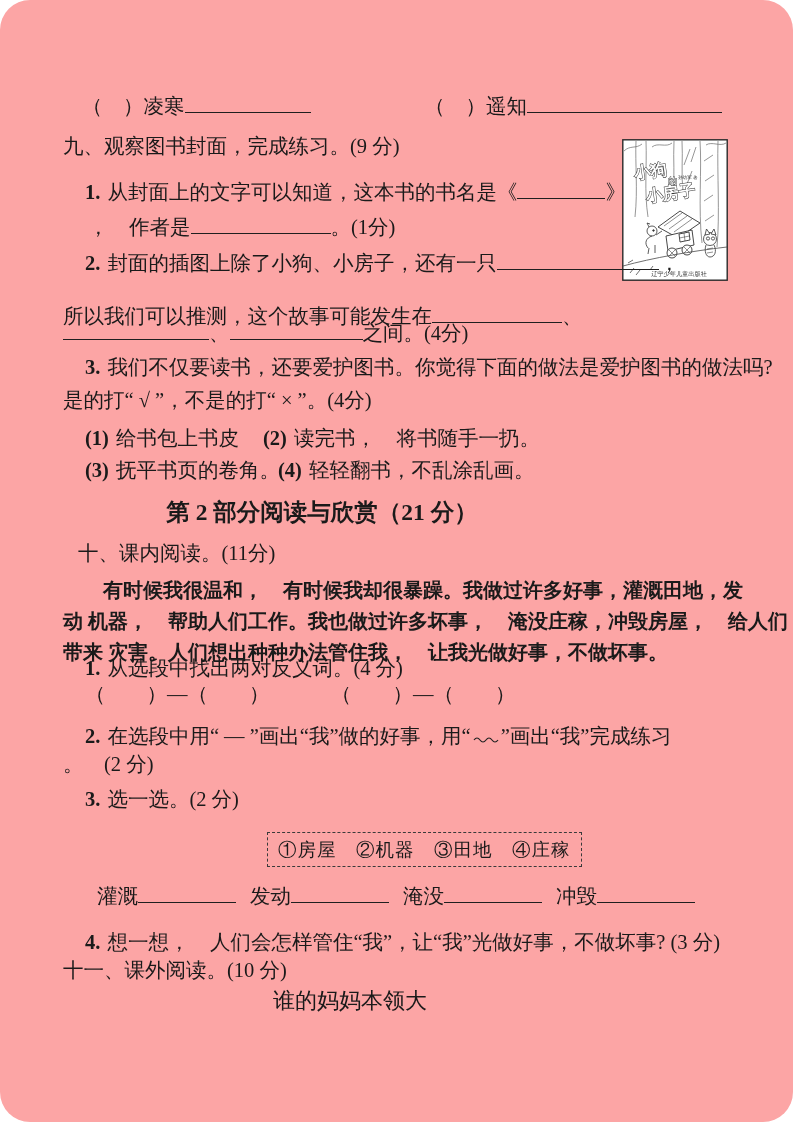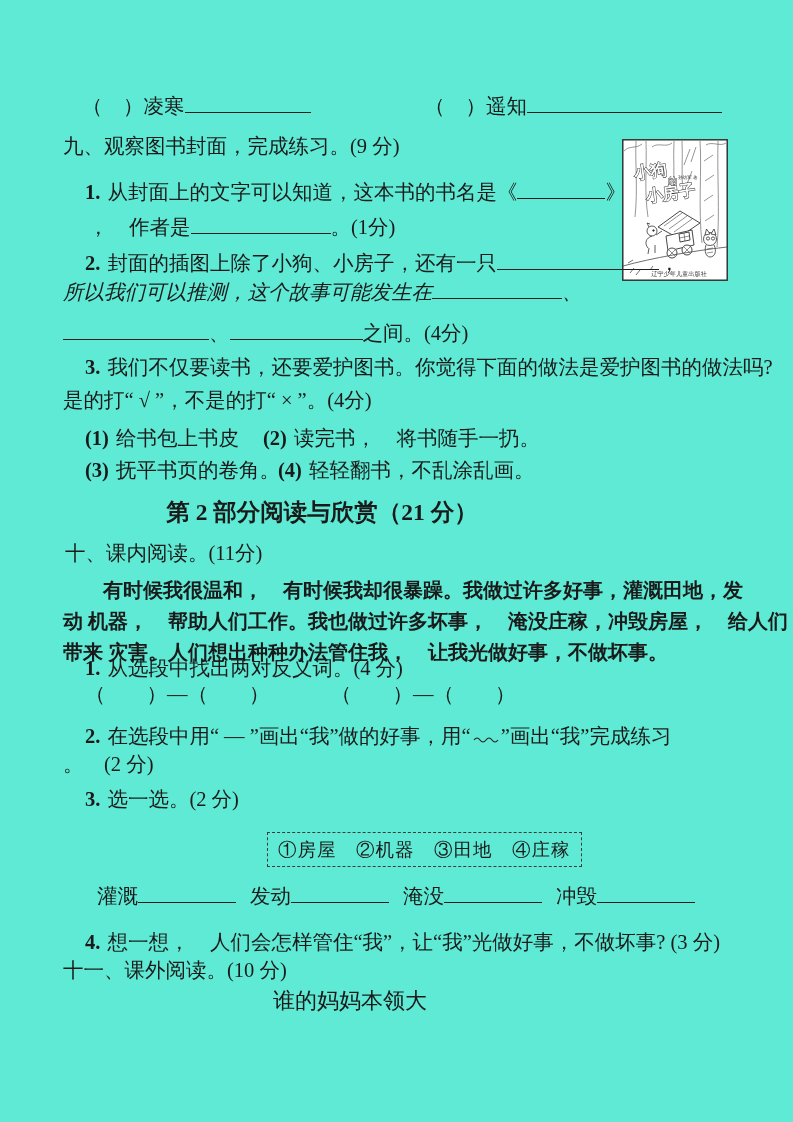--- a/index.html
+++ b/index.html
@@ -1,19 +1,19 @@
 <!DOCTYPE html>
 <html><head>
 <meta charset="utf-8">
 <style>
   html,body{margin:0;padding:0;background:#ffffff;}
   .page{
-    position:relative;width:793px;height:1122px;background:#5eead4;
+    position:relative;width:793px;height:1122px;background:#fca5a5;
     font-family:"Liberation Serif","DejaVu Serif",serif;
-    color:#1a1a1a;overflow:hidden;
+    color:#1a1a1a;overflow:hidden;border-radius:30px;
   }
   .abs{position:absolute;}
   .t{font-size:20.5px;line-height:1.3;white-space:nowrap;}
   .num{font-weight:bold;margin-right:7px;}
   .blank{
     display:inline-block;height:1em;
     border-bottom:1.6px solid #1f1f1f;vertical-align:baseline;
   }
   .heading{
     left:0;top:496px;width:628px;padding-left:16px;box-sizing:border-box;
@@ -94,21 +94,21 @@
   <div class="abs t" style="left:85px;top:177px;">
     <span class="num">1.</span><span>从封面上的文字可以知道，这本书的书名是《</span><span class="blank" style="width:88px;"></span><span>》</span>
   </div>
   <div class="abs t" style="left:88px;top:212px;">
     <span>，　作者是</span><span class="blank" style="width:140px;"></span><span>。(1分)</span>
   </div>
 
   <div class="abs t" style="left:85px;top:248px;">
     <span class="num">2.</span><span>封面的插图上除了小狗、小房子，还有一只</span><span class="blank" style="width:162px;"></span><span>，</span>
   </div>
-  <div class="abs t" style="left:63px;top:277px;font-style:italic;">
+  <div class="abs t" style="left:63px;top:301px;">
     <span>所以我们可以推测，这个故事可能发生在</span><span class="blank" style="width:130px;"></span><span>、</span>
   </div>
   <div class="abs t" style="left:63px;top:318px;">
     <span class="blank" style="width:146px;"></span><span>、</span><span class="blank" style="width:133px;"></span><span>之间。(4分)</span>
   </div>
 
   <div class="abs t" style="left:85px;top:354px;">
     <span class="num">3.</span><span>我们不仅要读书，还要爱护图书。你觉得下面的做法是爱护图书的做法吗?</span>
   </div>
   <div class="abs t" style="left:63px;top:387px;">是的打“ √ ”，不是的打“ × ”。(4分)</div>
@@ -121,21 +121,21 @@
   </div>
   <div class="abs t" style="left:85px;top:457px;">
     <span class="num">(3)</span><span>抚平书页的卷角。</span>
   </div>
   <div class="abs t" style="left:278px;top:457px;">
     <span class="num">(4)</span><span>轻轻翻书，不乱涂乱画。</span>
   </div>
 
   <div class="abs heading">第 2 部分阅读与欣赏（21 分）</div>
 
-  <div class="abs t" style="left:65px;top:540px;">十、课内阅读。(11分)</div>
+  <div class="abs t" style="left:78px;top:540px;">十、课内阅读。(11分)</div>
 
   <div class="abs" style="left:63px;top:575px;">
     <div class="passage-line indent">有时候我很温和，　有时候我却很暴躁。我做过许多好事，灌溉田地，发</div>
     <div class="passage-line">动 机器，　帮助人们工作。我也做过许多坏事，　淹没庄稼，冲毁房屋，　给人们</div>
     <div class="passage-line">带来 灾害。人们想出种种办法管住我，　让我光做好事，不做坏事。</div>
   </div>
 
   <div class="abs t" style="left:85px;top:655px;">
     <span class="num">1.</span><span>从选段中找出两对反义词。(4 分)</span>
   </div>

